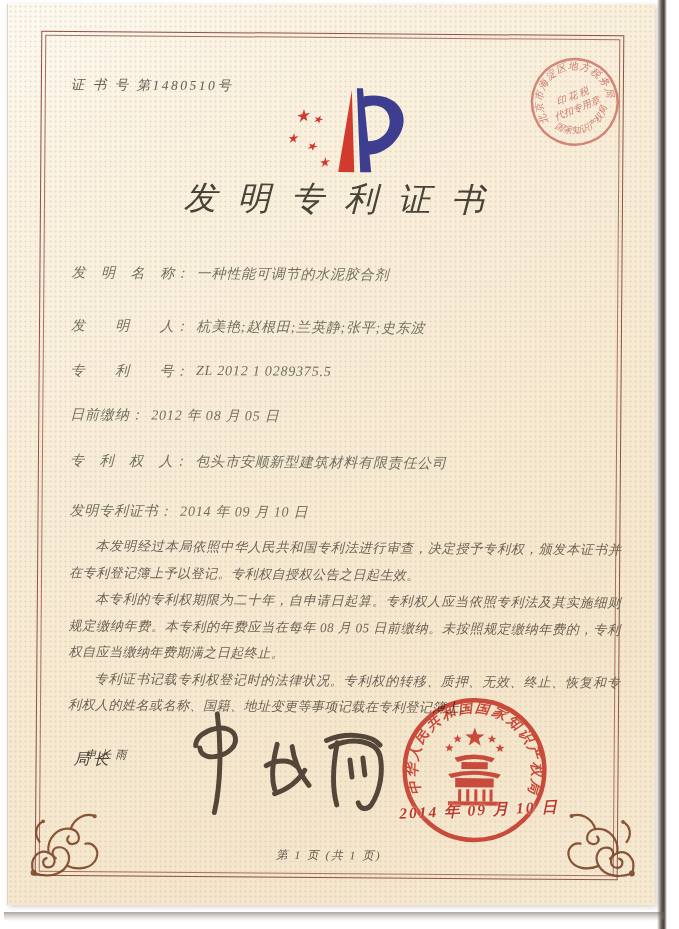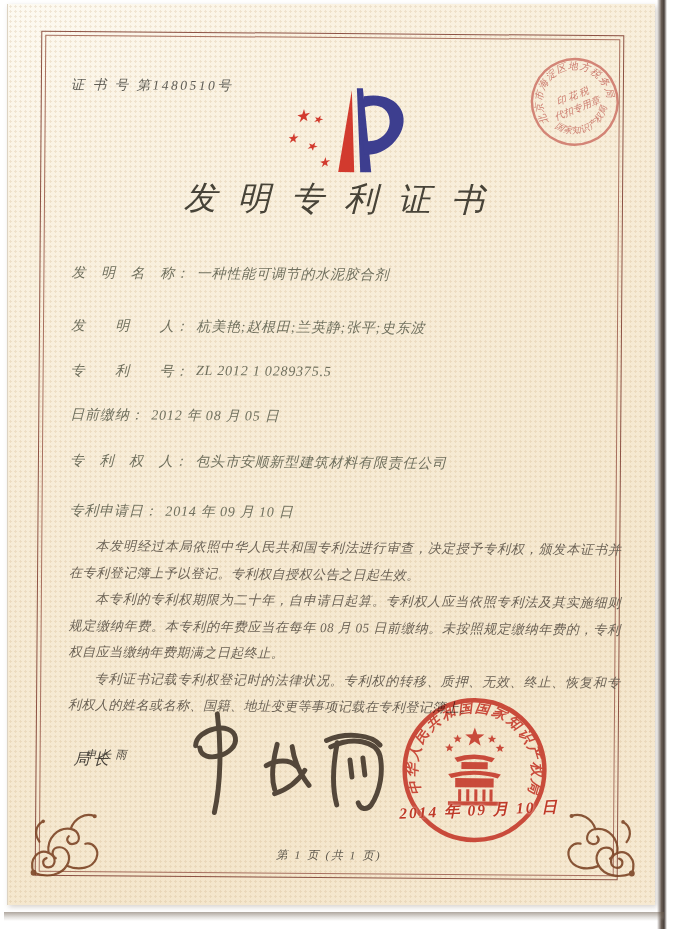--- a/index.html
+++ b/index.html
@@ -133,21 +133,21 @@
       </div>
       <div class="field-row" style="top:404px;">
         <span class="field-label">日前缴纳：</span>
         <span class="field-value">2012 年 08 月 05 日</span>
       </div>
       <div class="field-row" style="top:450px;">
         <span class="field-label">专　利　权　人：</span>
         <span class="field-value">包头市安顺新型建筑材料有限责任公司</span>
       </div>
       <div class="field-row" style="top:500px;">
-        <span class="field-label">专利申请日：</span>
+        <span class="field-label">发明专利证书：</span>
         <span class="field-value">2014 年 09 月 10 日</span>
       </div>
 
       <div id="paras">
         <p>本发明经过本局依照中华人民共和国专利法进行审查，决定授予专利权，颁发本证书并在专利登记簿上予以登记。专利权自授权公告之日起生效。</p>
         <p>本专利的专利权期限为二十年，自申请日起算。专利权人应当依照专利法及其实施细则规定缴纳年费。本专利的年费应当在每年 08 月 05 日前缴纳。未按照规定缴纳年费的，专利权自应当缴纳年费期满之日起终止。</p>
         <p>专利证书记载专利权登记时的法律状况。专利权的转移、质押、无效、终止、恢复和专利权人的姓名或名称、国籍、地址变更等事项记载在专利登记簿上。</p>
       </div>
 
       <div id="signer-title" class="txt">局长</div>

